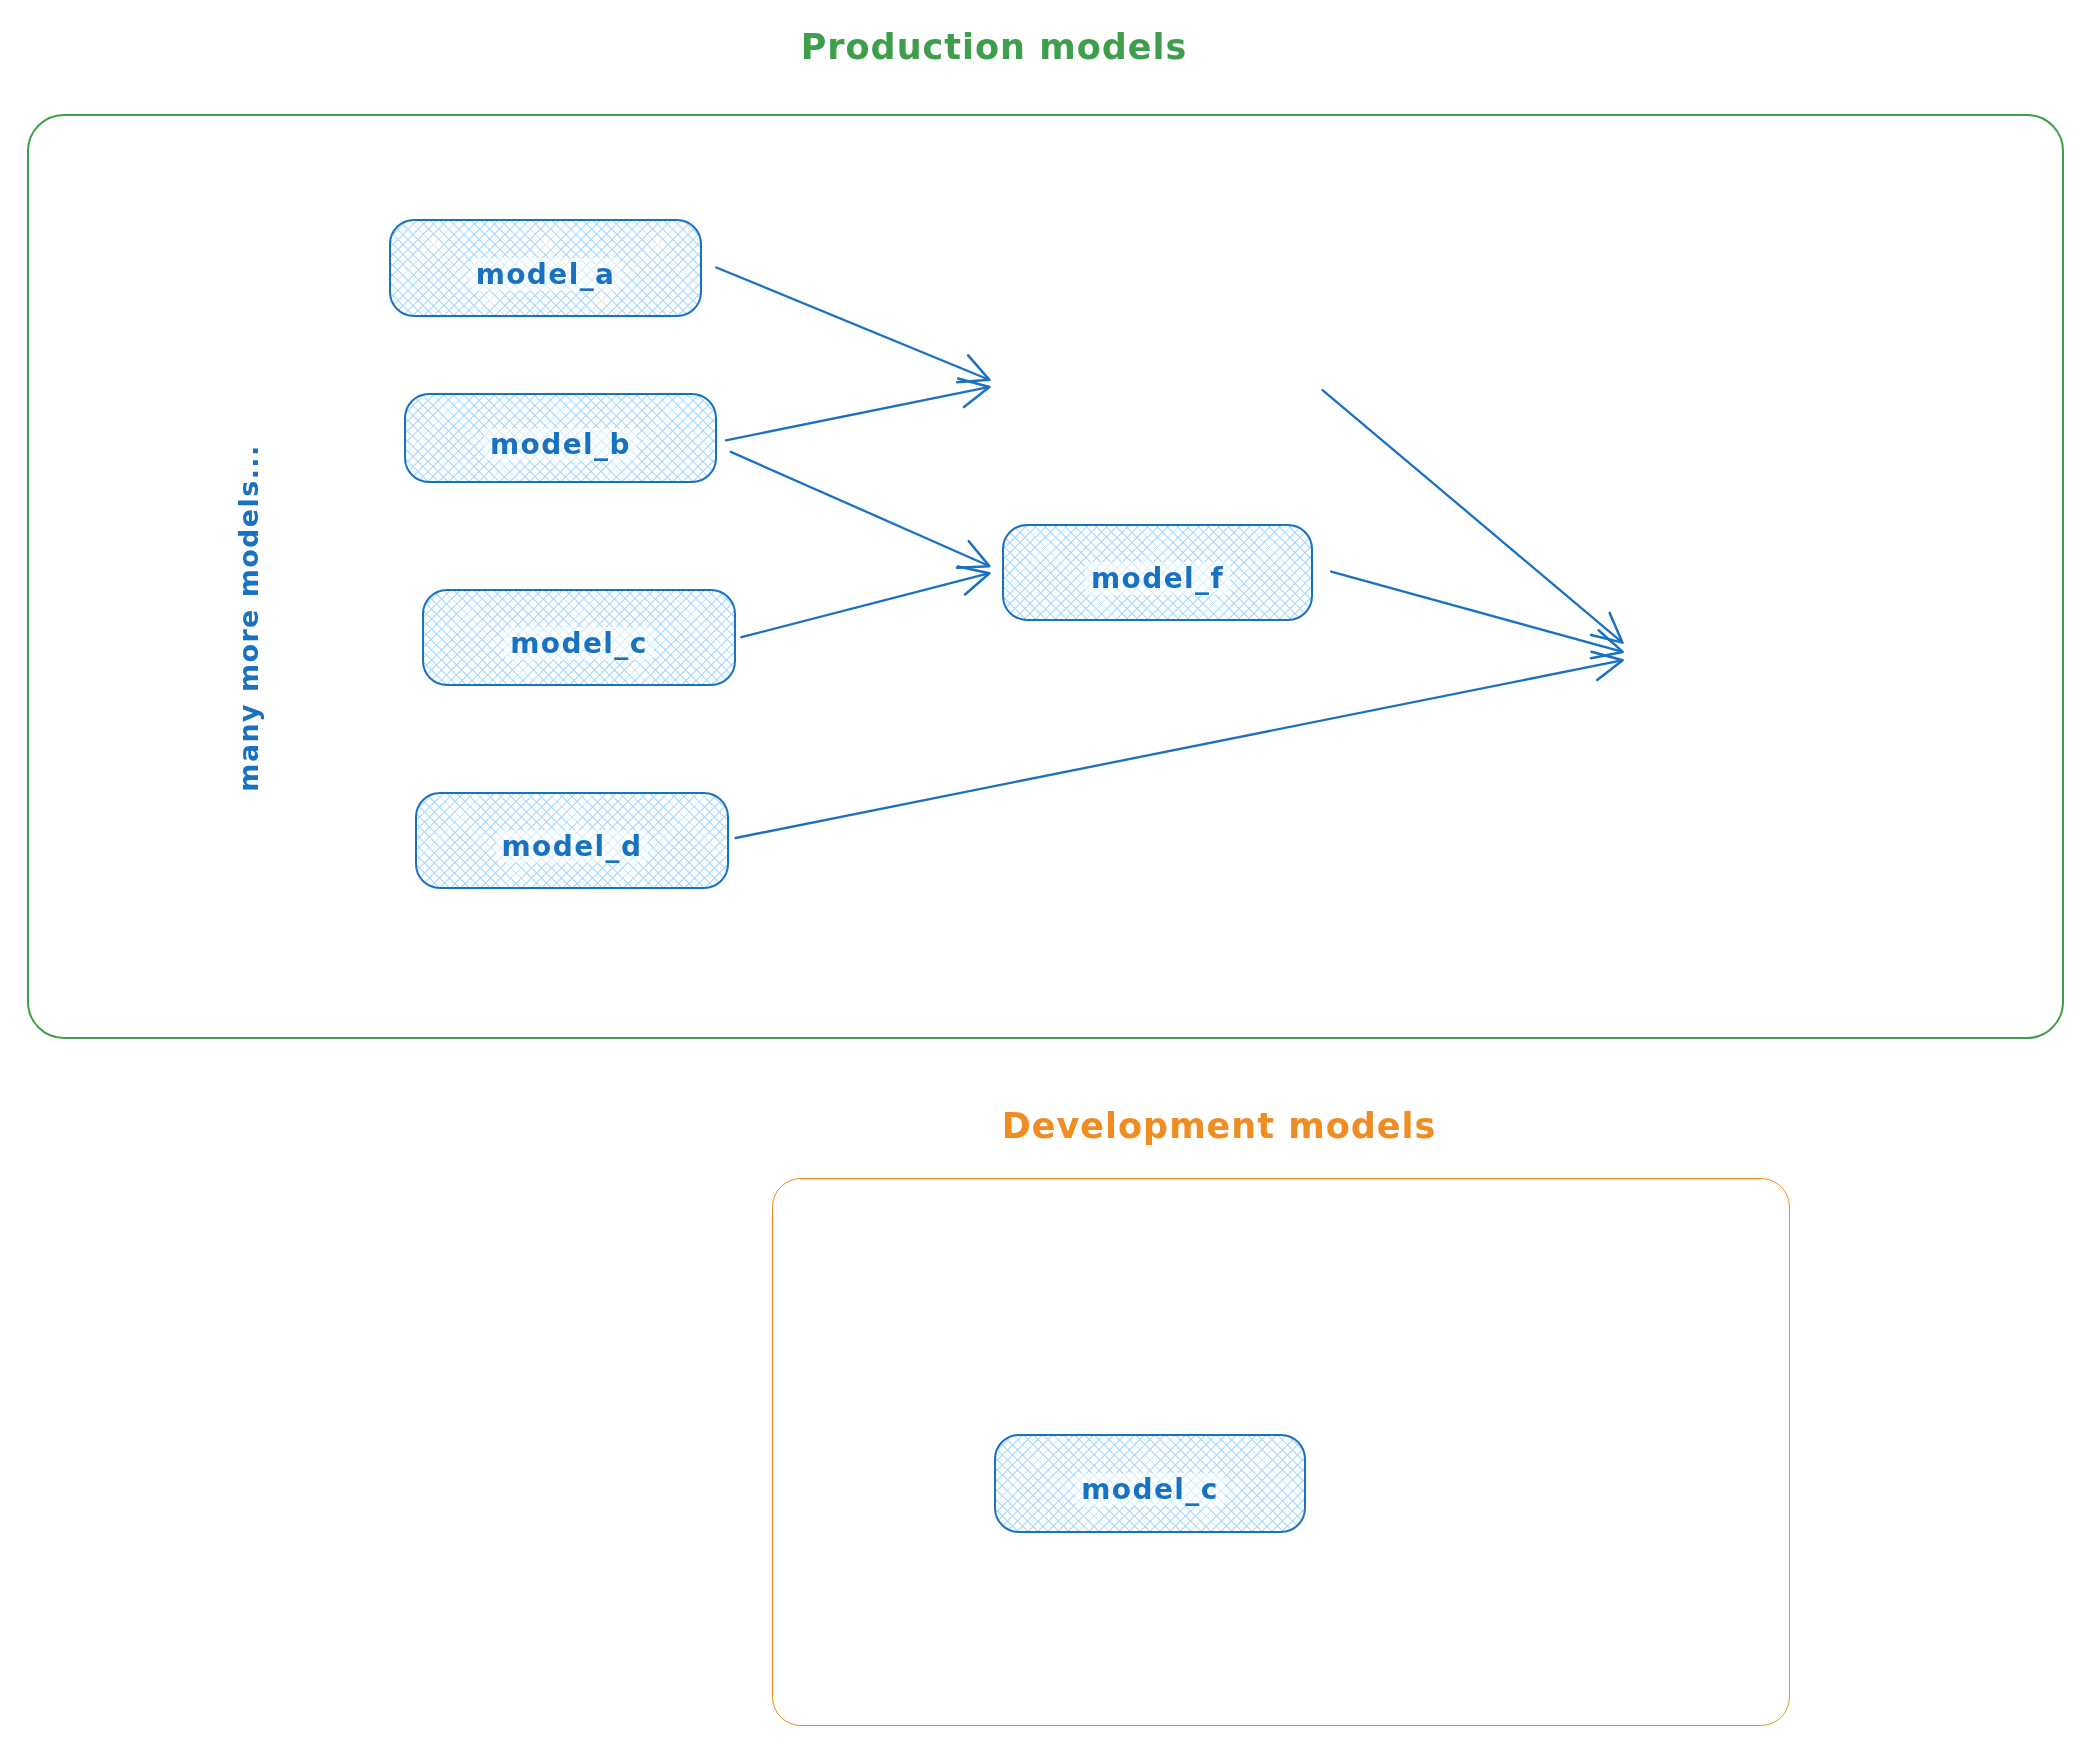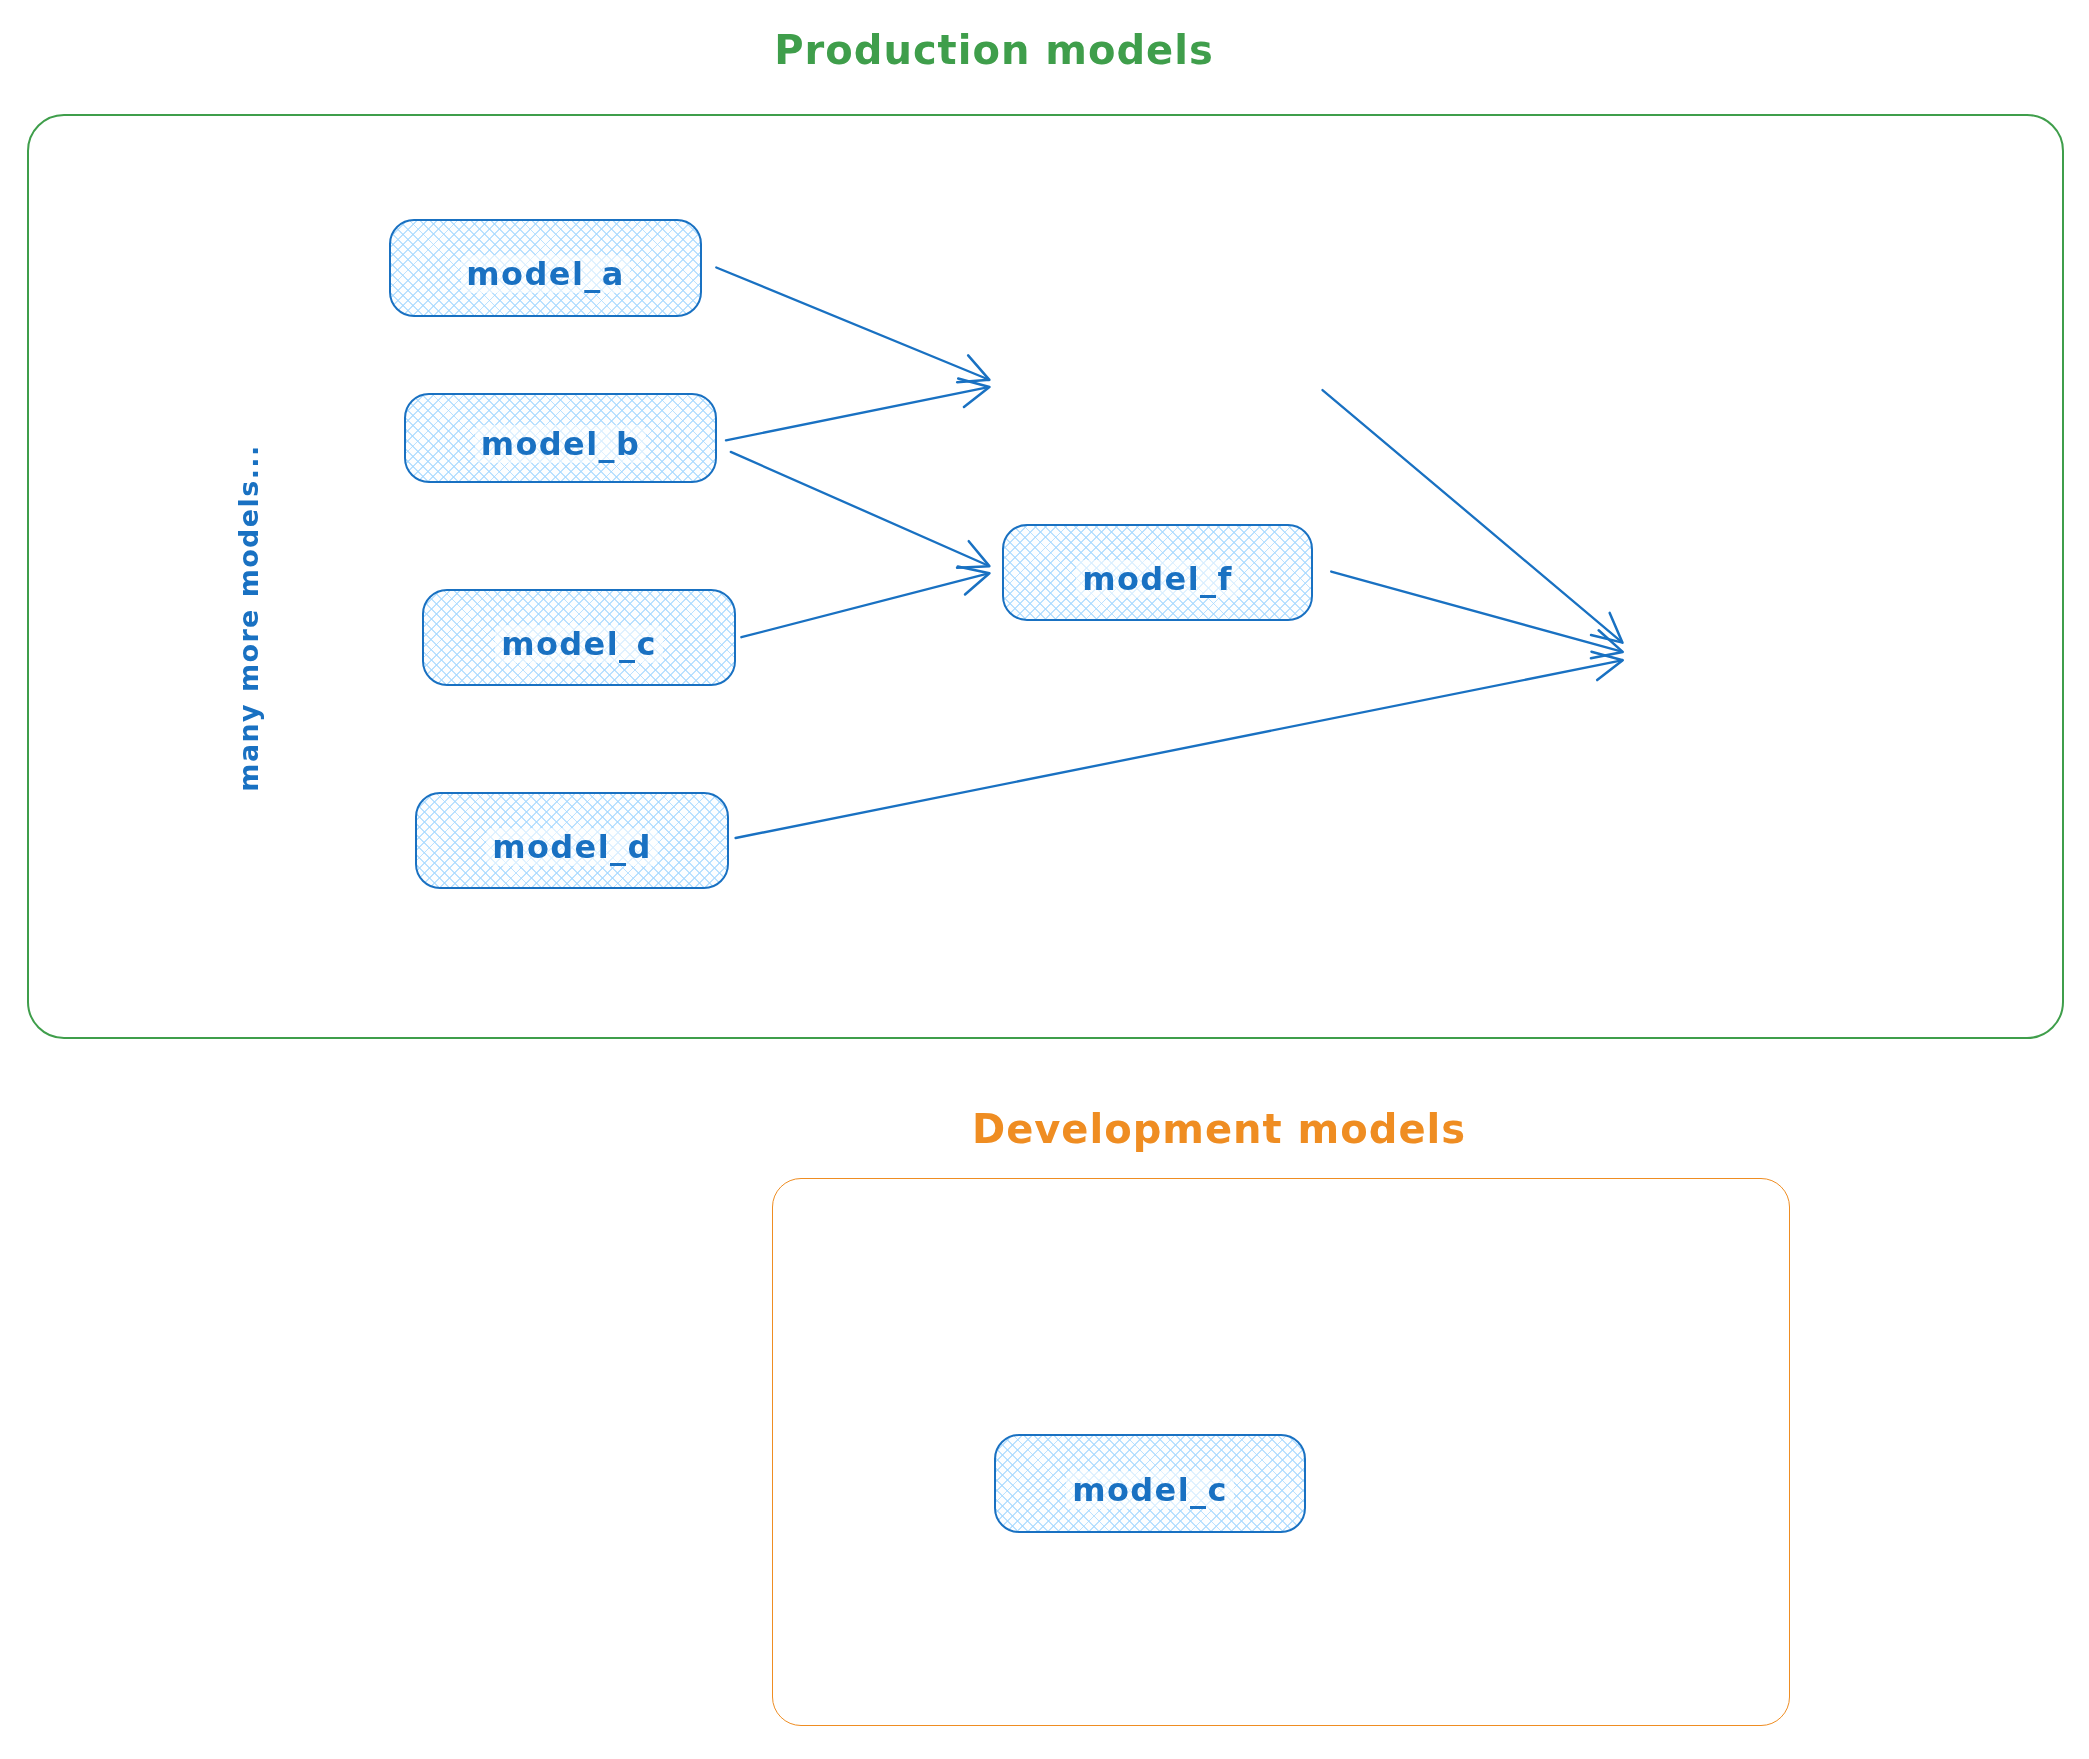--- a/index.html
+++ b/index.html
@@ -13,21 +13,21 @@
   }
   .canvas {
     position: relative;
     width: 2089px;
     height: 1759px;
     background: #ffffff;
   }
   .group-title {
     position: absolute;
     transform: translateX(-50%);
-    font-size: 40px;
+    font-size: 35px;
     font-weight: 700;
     letter-spacing: 1px;
     white-space: nowrap;
   }
   .group-title.green { color: #3f9e4b; }
   .group-title.orange { color: #ef8d22; }
 
   .container {
     position: absolute;
     border-radius: 37px;
@@ -44,21 +44,21 @@
     background-image:
       repeating-linear-gradient(45deg,  rgba(165,216,255,0.75) 0px, rgba(165,216,255,0.75) 1.4px, transparent 1.4px, transparent 7.2px),
       repeating-linear-gradient(-45deg, rgba(165,216,255,0.75) 0px, rgba(165,216,255,0.75) 1.4px, transparent 1.4px, transparent 7.2px);
     display: flex;
     align-items: center;
     justify-content: center;
     box-sizing: border-box;
   }
   .node-label {
     color: #1971c2;
-    font-size: 32px;
+    font-size: 28px;
     font-weight: 600;
     letter-spacing: 1.4px;
     text-shadow: 0 0 1px rgba(255,255,255,0.9);
     background: rgba(255,255,255,0.55);
     padding: 0 5.8px;
     border-radius: 5.8px;
     white-space: nowrap;
     margin-top: 12px;
   }
   .vertical-note {

